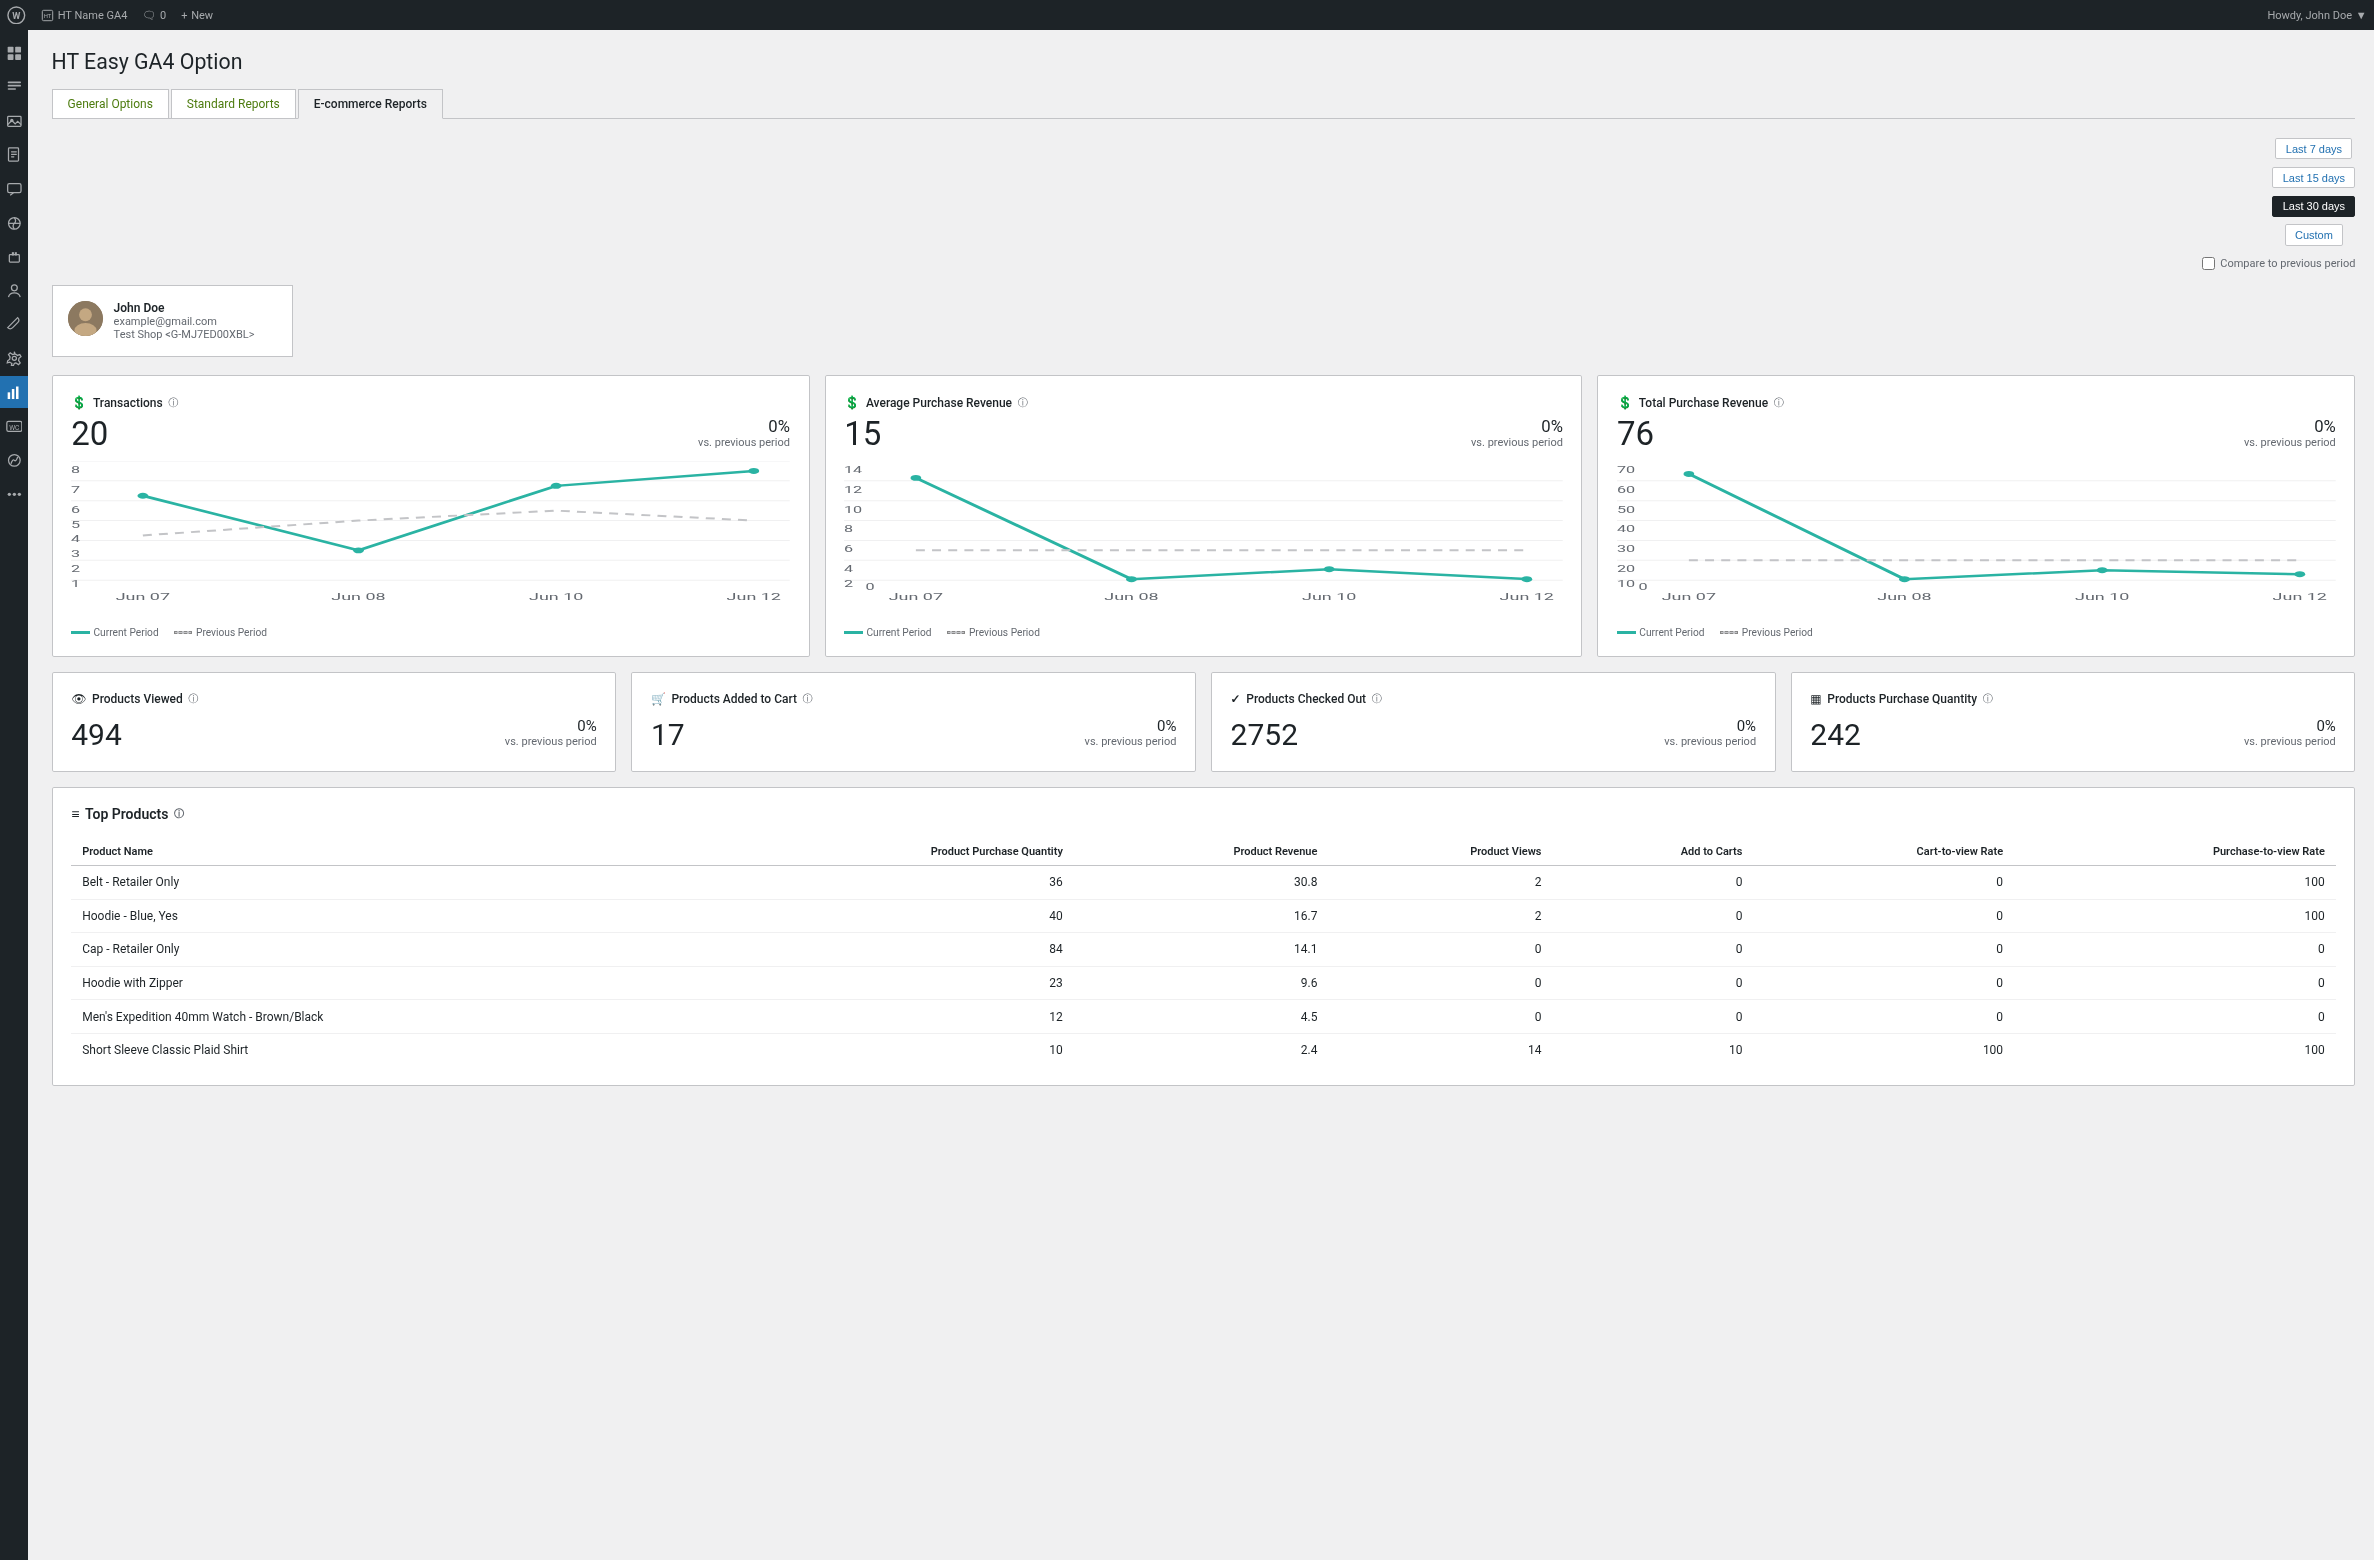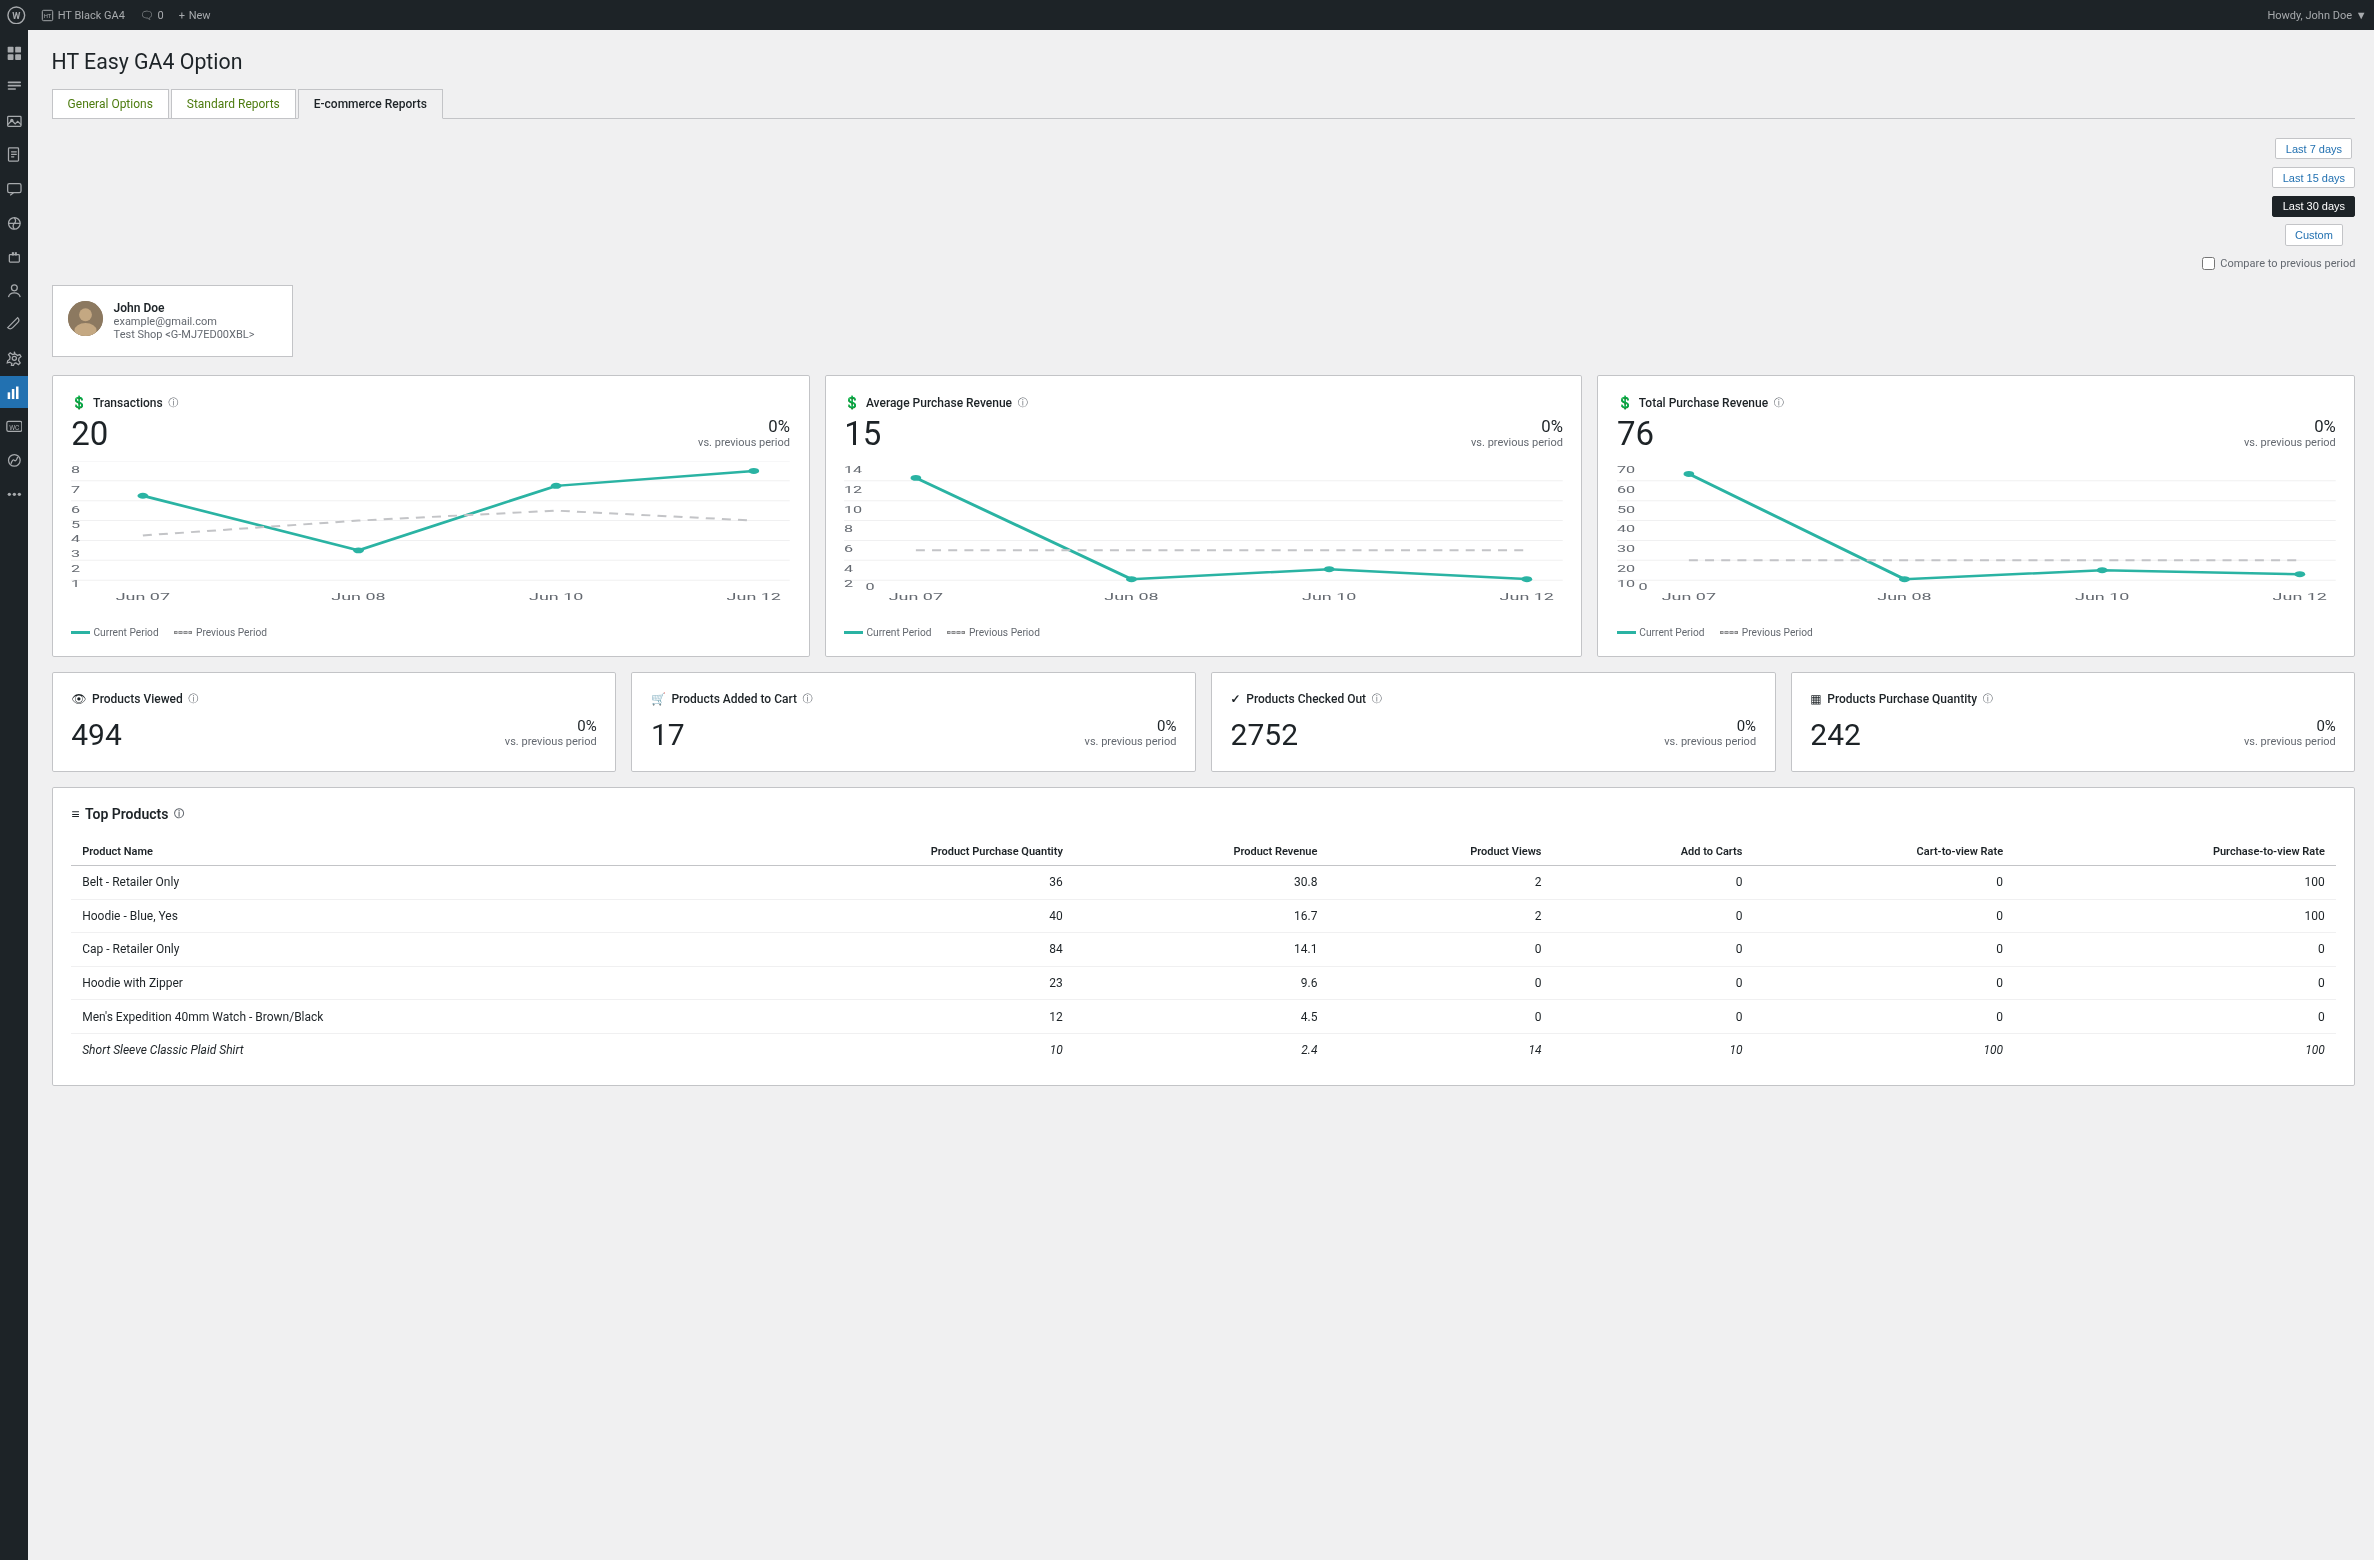--- a/index.html
+++ b/index.html
@@ -75,21 +75,21 @@
     .sm-change .pct { font-size: 15px; color: #1d2327; }
 
     
     .table-section { background: #fff; border: 0.9px solid #c3c4c7; border-radius: 1.9px; padding: 18.6px; }
     .table-header { display: flex; align-items: center; gap: 5.6px; font-size: 14px; font-weight: 600; margin-bottom: 15px; }
     table { width: 100%; border-collapse: collapse; font-size: 12px; }
     thead th { text-align: left; padding: 7.4px 11px; font-weight: 600; color: #1d2327; border-bottom: 0.9px solid #c3c4c7; font-size: 11px; }
     thead th:not(:first-child) { text-align: right; }
     tbody td { padding: 9.3px 11px; border-bottom: 0.9px solid #f0f0f1; color: #1d2327; }
     tbody td:not(:first-child) { text-align: right; }
-    tbody tr:last-child td { border-bottom: none; font-style: italic; }
+    tbody tr:last-child td { border-bottom: none; }
 
     .controls-row { display: flex; justify-content: flex-end; align-items: flex-start; margin-bottom: 3.7px; }
 
     
     svg.line-chart { width: 100%; height: 139px; }
   </style>
 </head>
 <body>
 
 <div id="wp-admin-bar">
@@ -97,21 +97,21 @@
     <svg class="wp-logo" viewBox="0 0 20 20" style="font-size:12px">
         <circle cx="10" cy="10" r="9" fill="none" stroke="#a7aaad" stroke-width="1.5"></circle>
         <text x="10" y="14" text-anchor="middle" font-size="10" fill="#a7aaad" font-weight="bold">W</text>
       </svg>
   </div>
   <div class="admin-bar-item">
     <svg width="13" height="13" viewBox="0 0 20 20" fill="#a7aaad" style="font-size:12px">
         <rect x="2" y="2" width="16" height="16" rx="2" fill="none" stroke="#a7aaad" stroke-width="1.5"></rect>
         <text x="10" y="14" text-anchor="middle" font-size="9" fill="#a7aaad">HT</text>
       </svg>
-    <span>HT Black GA4</span>
+    <span>HT Name GA4</span>
   </div>
   <div class="admin-bar-item">
     <span>🗨</span>
     <span>0</span>
   </div>
   <div class="admin-bar-item">
     <span>+</span>
     <span>New</span>
   </div>
   <div class="admin-bar-right">

